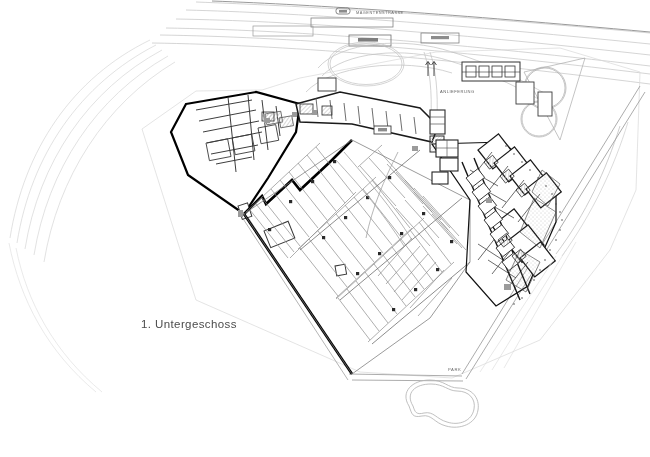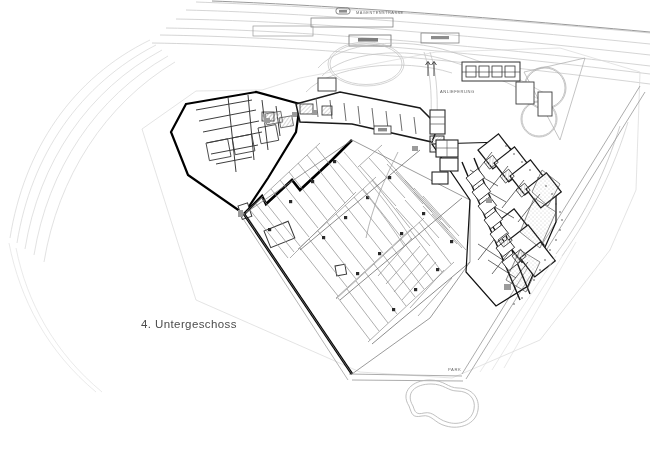--- a/index.html
+++ b/index.html
@@ -461,15 +461,15 @@
     <text x="448" y="371" font-family="Liberation Sans, sans-serif" font-size="4.2" letter-spacing="0.6" fill="#6a6a6a">PARK</text>
 
     <g fill="none" stroke="#dadada" stroke-width="0.6">
       <path d="M 556 256 L 480 372"></path>
       <path d="M 566 250 L 492 370"></path>
       <path d="M 576 242 L 504 368"></path>
     </g>
 
   </svg>
 
-  <div class="floor-label">4. Untergeschoss</div>
+  <div class="floor-label">1. Untergeschoss</div>
 
 </div>
 
 </body></html>

